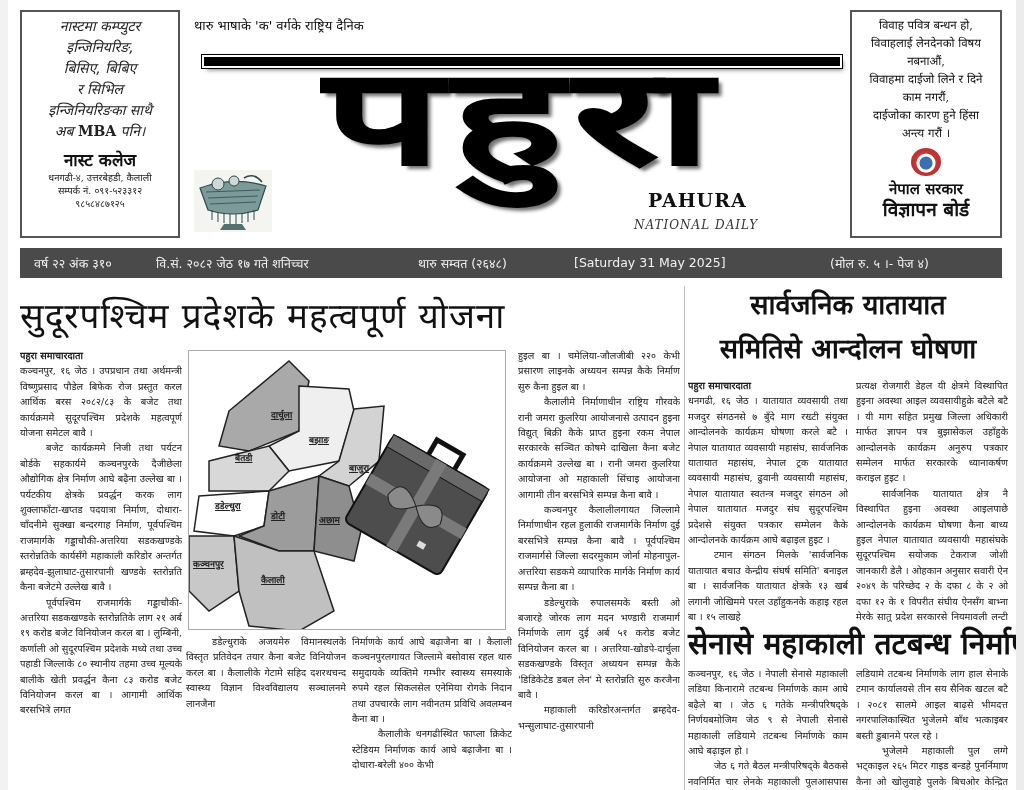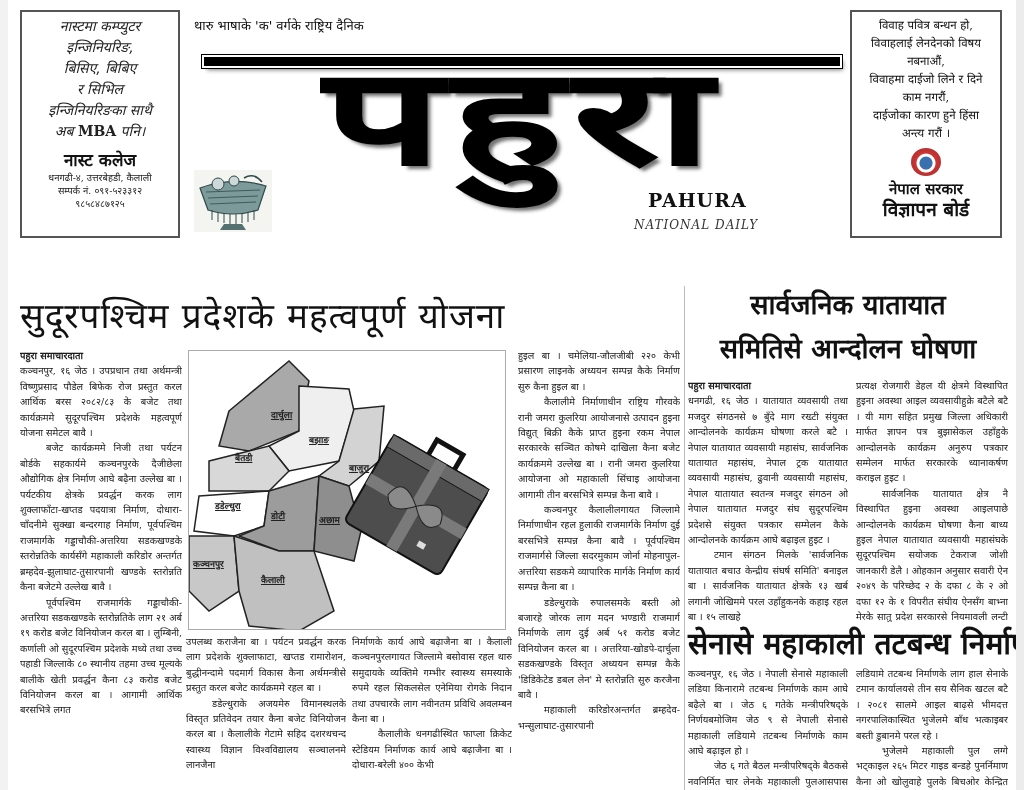--- a/index.html
+++ b/index.html
@@ -106,20 +106,27 @@
     <div class="ad-line">नबनाऔं,</div>
     <div class="ad-line">विवाहमा दाईजो लिने र दिने</div>
     <div class="ad-line">काम नगरौं,</div>
     <div class="ad-line">दाईजोका कारण हुने हिंसा</div>
     <div class="ad-line">अन्त्य गरौं ।</div>
     <div class="emblem"></div>
     <div class="gov">नेपाल सरकार</div>
     <div class="board">विज्ञापन बोर्ड</div>
   </div>
 
+  <div class="dateline">
+    <span style="left:14px">वर्ष २२  अंक  ३१०</span>
+    <span style="left:136px">वि.सं. २०८२ जेठ १७ गते शनिच्चर</span>
+    <span style="left:398px">थारु सम्वत (२६४८)</span>
+    <span style="left:554px">[Saturday 31 May  2025]</span>
+    <span style="left:810px">(मोल रु. ५ ।- पेज ४)</span>
+  </div>
 
   <div class="h1">सुदूरपश्चिम प्रदेशके महत्वपूर्ण योजना</div>
 
   <div class="col c1">
     <p class="byline">पहुरा समाचारदाता</p>
     <p>कञ्चनपुर, १६ जेठ । उपप्रधान तथा अर्थमन्त्री विष्णुप्रसाद पौडेल बिफेक रोज प्रस्तुत करल आर्थिक बरस २०८२/८३ के बजेट तथा कार्यक्रममे सुदूरपश्चिम प्रदेशके महत्वपूर्ण योजना समेटल बावै ।</p>
     <p class="ind">बजेट कार्यक्रममे निजी तथा पर्यटन बोर्डके सहकार्यमे कञ्चनपुरके दैजीछेला औद्योगिक क्षेत्र निर्माण आघे बढ़ैना उल्लेख बा । पर्यटकीय क्षेत्रके प्रवर्द्धन करक लाग शुक्लाफाँटा-खप्तड पदयात्रा निर्माण, दोधारा-चाँदनीमे सुक्खा बन्दरगाह निर्माण, पूर्वपश्चिम राजमार्गके गड्डाचौकी-अत्तरिया सडकखण्डके स्तरोन्नतिके कार्यसँगे महाकाली करिडोर अन्तर्गत ब्रम्हदेव-झुलाघाट-तुसारपानी खण्डके स्तरोन्नति कैना बजेटमे उल्लेख बावै ।</p>
     <p class="ind">पूर्वपश्चिम राजमार्गके गड्डाचौकी-अत्तरिया सडकखण्डके स्तरोन्नतिके लाग २१ अर्ब १९ करोड बजेट विनियोजन करल बा । लुम्बिनी, कर्णाली ओ सुदूरपश्चिम प्रदेशके मध्ये तथा उच्च पहाडी जिल्लाके ८० स्थानीय तहमा उच्च मूल्यके बालीके खेती प्रवर्द्धन कैना ८३ करोड बजेट विनियोजन करल बा । आगामी आर्थिक बरसभित्रे लगत</p>
   </div>
 
@@ -150,21 +157,20 @@
     <span class="map-label" style="left:160px;top:110px">बाजुरा</span>
     <span class="map-label" style="left:26px;top:148px">डडेल्धुरा</span>
     <span class="map-label" style="left:82px;top:158px">डोटी</span>
     <span class="map-label" style="left:130px;top:162px">अछाम</span>
     <span class="map-label" style="left:4px;top:206px">कञ्चनपुर</span>
     <span class="map-label" style="left:72px;top:222px">कैलाली</span>
     <span></span>
   </div>
 
   <div class="col c2">
-    <p>उपलब्ध कराजैना बा । पर्यटन प्रवर्द्धन करक लाग प्रदेशके शुक्लाफाटा, खप्तड रामारोशन, बुद्धीनन्दामे पदमार्ग विकास कैना अर्थमन्त्रीसे प्रस्तुत करल बजेट कार्यक्रममे रहल बा ।</p>
     <p class="ind">डडेल्धुराके अजयमेरु विमानस्थलके विस्तृत प्रतिवेदन तयार कैना बजेट विनियोजन करल बा । कैलालीके गेटामे सहिद दशरथचन्द स्वास्थ्य विज्ञान विश्वविद्यालय सञ्चालनमे लानजैना</p>
   </div>
   <div class="col c3">
     <p>निर्माणके कार्य आघे बढ़ाजैना बा । कैलाली कञ्चनपुरलगायत जिल्लामे बसोवास रहल थारु समुदायके व्यक्तिमे गम्भीर स्वास्थ्य समस्याके रुपमे रहल सिकलसेल एनेमिया रोगके निदान तथा उपचारके लाग नवीनतम प्रविधि अवलम्बन कैना बा ।</p>
     <p class="ind">कैलालीके धनगढीस्थित फाप्ला क्रिकेट स्टेडियम निर्माणक कार्य आघे बढ़ाजैना बा । दोधारा-बरेली ४०० केभी</p>
   </div>
 
   <div class="col c4">
     <p>हुइल बा । चमेलिया-जौलजीबी २२० केभी प्रसारण लाइनके अध्ययन सम्पन्न कैके निर्माण सुरु कैना हुइल बा ।</p>
     <p class="ind">कैलालीमे निर्माणाधीन राष्ट्रिय गौरवके रानी जमरा कुलरिया आयोजनासे उत्पादन हुइना विद्युत् बिक्री कैके प्राप्त हुइना रकम नेपाल सरकारके सञ्चित कोषमे दाखिला कैना बजेट कार्यक्रममे उल्लेख बा । रानी जमरा कुलरिया आयोजना ओ महाकाली सिंचाइ आयोजना आगामी तीन बरसभित्रे सम्पन्न कैना बावै ।</p>

